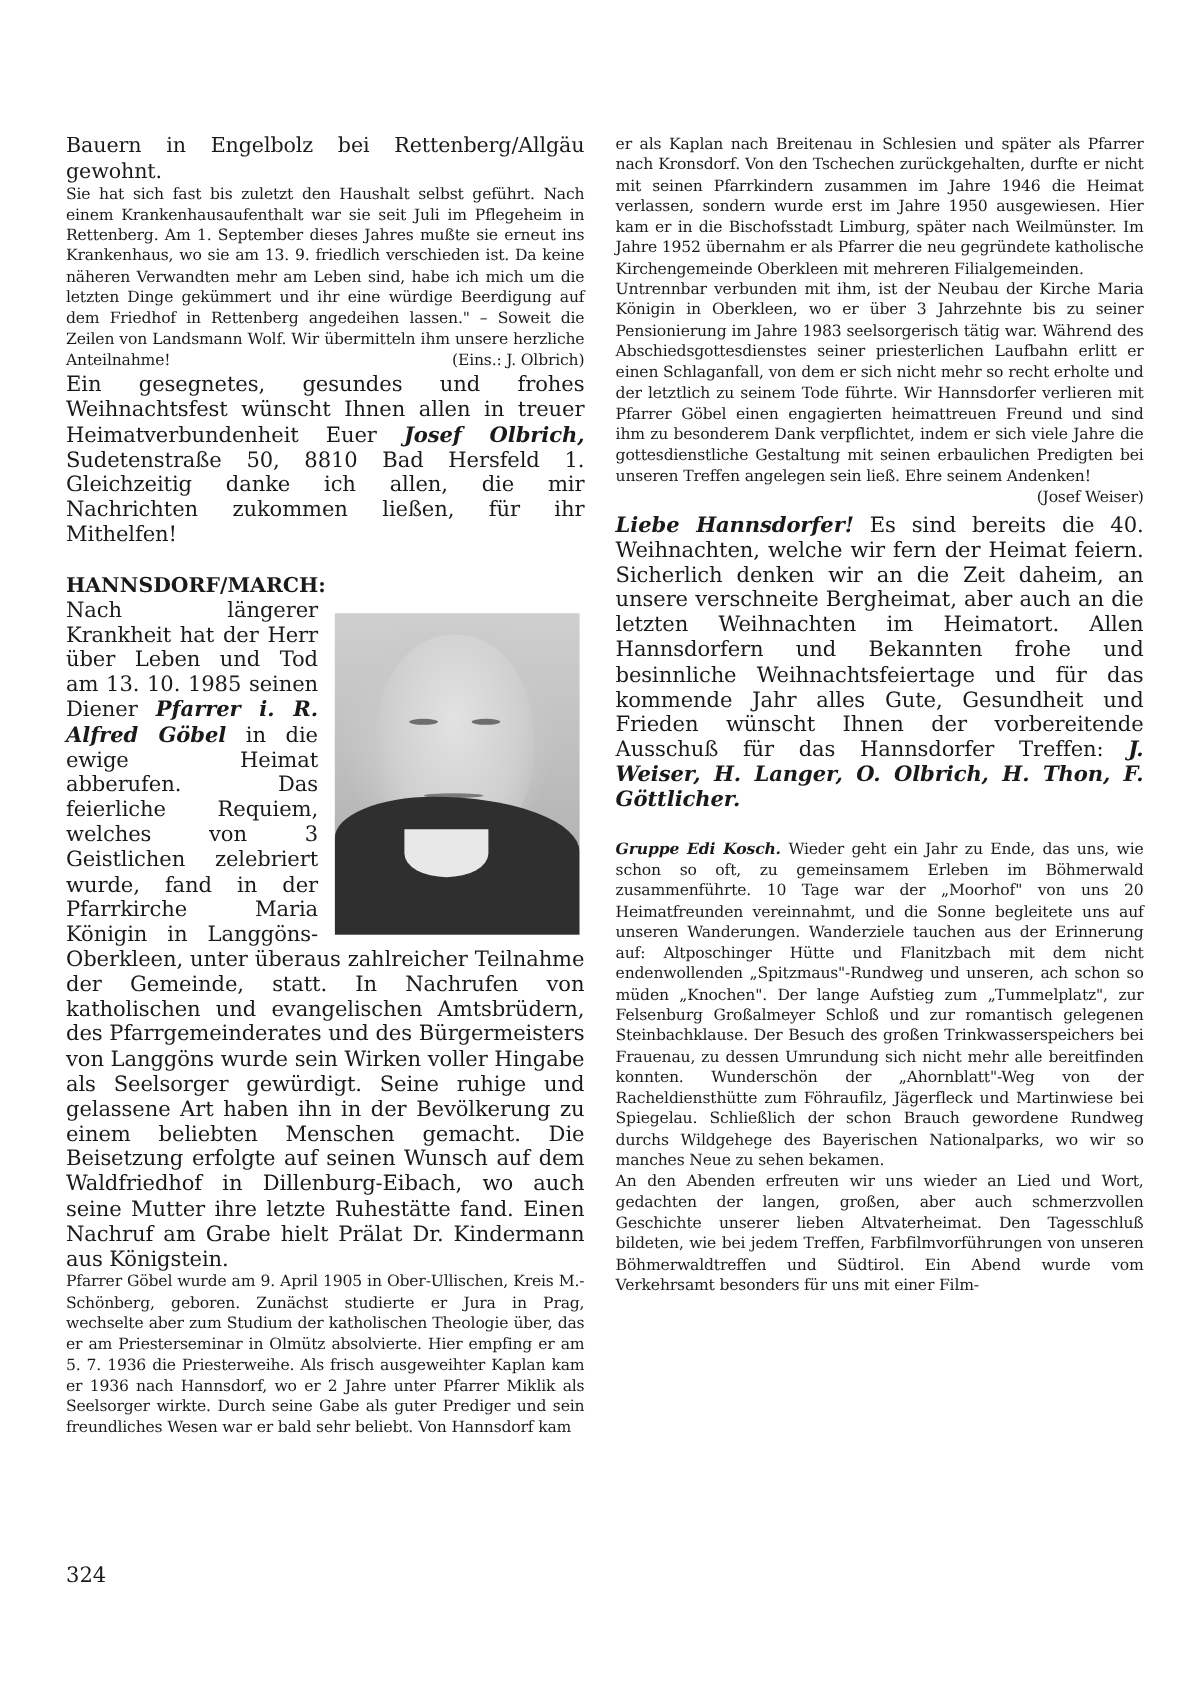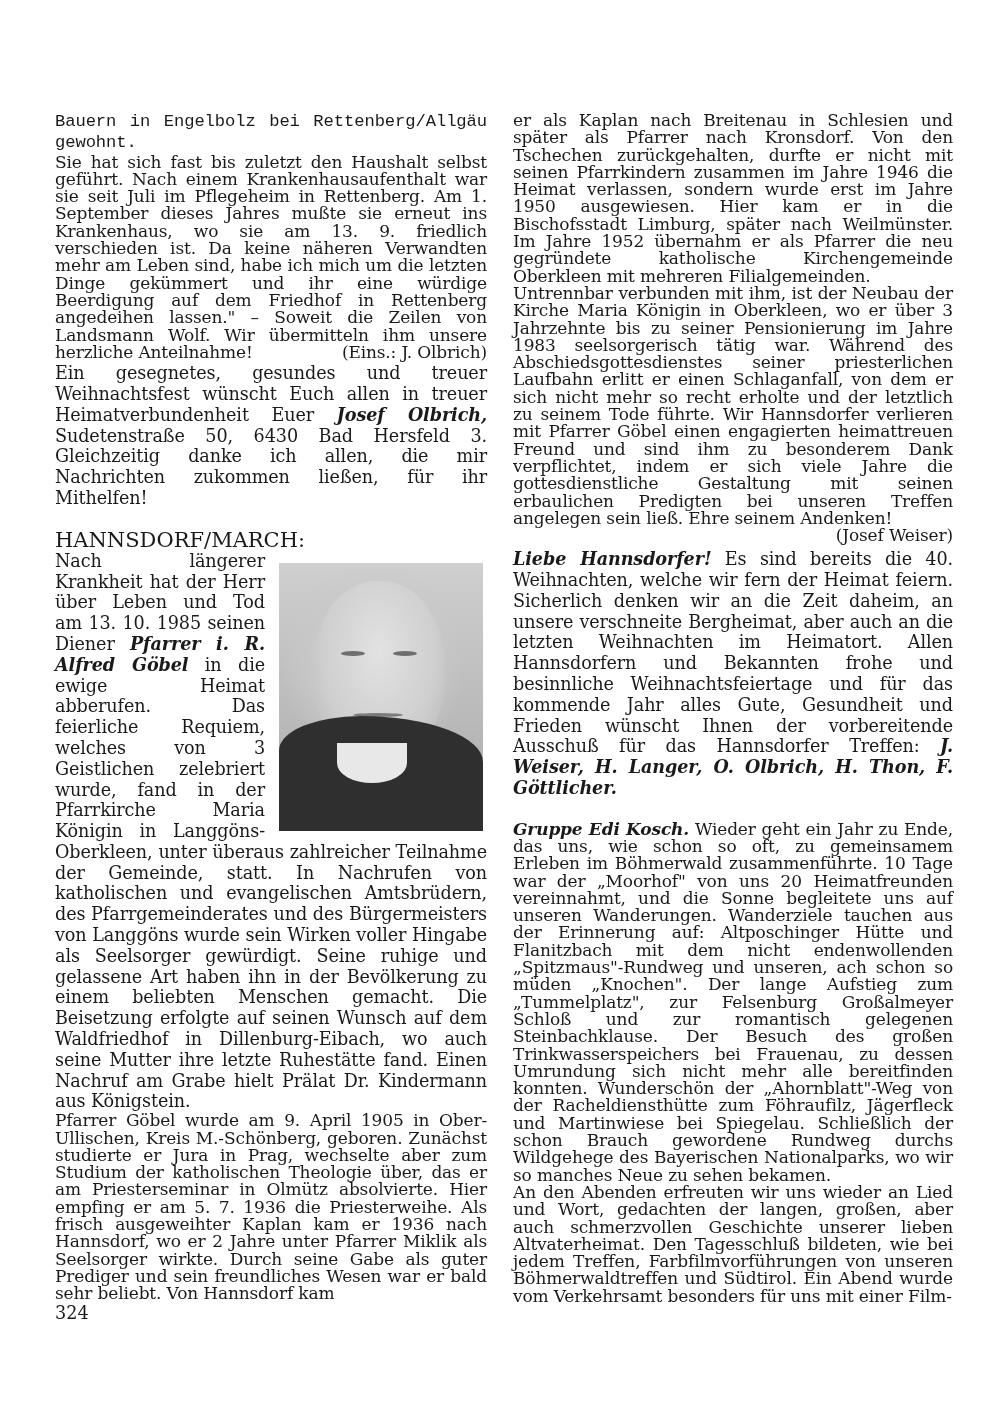--- a/index.html
+++ b/index.html
@@ -2,26 +2,26 @@
 <html><head>
 <meta charset="utf-8">
 <style>
   html, body { margin: 0; padding: 0; background: #ffffff; }
   body { width: 1000px; height: 1413px; position: relative; overflow: hidden;
          font-family: "DejaVu Serif", "Liberation Serif", serif; color: #1a1a1a; }
   .col { position: absolute; text-align: justify; }
   .col-left { left: 55px; top: 112px; width: 432px; }
   .col-right { left: 513px; top: 112px; width: 440px; }
   p { margin: 0; }
-  .sm { font-size: 17px; line-height: 17.3px; letter-spacing: -0.15px; }
-  .lg { font-size: 17.2px; line-height: 20.8px; letter-spacing: -0.1px; font-family: Liberation Mono, monospace; }
+  .sm { font-size: 13px; line-height: 17.3px; letter-spacing: -0.15px; }
+  .lg { font-size: 17.2px; line-height: 20.8px; letter-spacing: -0.1px; }
   .xl { font-size: 17.6px; line-height: 20.8px; letter-spacing: -0.1px; }
   b { font-weight: bold; font-style: italic; }
   .sign { float: right; }
-  .heading { font-weight: normal; font-size: 21px; line-height: 22px; margin-top: 20px; }
+  .heading { font-weight: bold; font-size: 17px; line-height: 22px; margin-top: 20px; }
   .gap { margin-top: 2px; }
   .gap-l { margin-top: 22px; }
   .photo { float: right; width: 204px; height: 268px; margin: 12px 4px 4px 14px;
            position: relative; overflow: hidden;
            background: radial-gradient(ellipse 45% 38% at 46% 38%, #dcdcdc 0%, #c9c9c9 55%, rgba(180,180,180,0) 100%),
                        linear-gradient(180deg, #cfcfcf 0%, #b9b9b9 60%, #a8a8a8 100%); }
   .photo .body { position: absolute; left: 0; right: 0; bottom: 0; height: 115px;
                  background: #2f2f2f; border-radius: 40% 60% 0 0 / 30% 40% 0 0; }
   .photo .collar { position: absolute; left: 58px; top: 180px; width: 70px; height: 40px;
                    background: #e8e8e8; border-radius: 0 0 50% 50%; }
@@ -31,21 +31,21 @@
   .photo .eye { position: absolute; top: 70px; width: 24px; height: 5px; background: #6e6e6e; border-radius: 50%; }
   .photo .mouth { position: absolute; top: 132px; left: 40px; width: 50px; height: 4px; background: #7a7a7a; border-radius: 50%; }
   .pagenum { position: absolute; left: 55px; top: 1303px; font-size: 17.6px; }
 </style>
 </head>
 <body>
 
 <div class="col col-left">
   <p class="lg">Bauern in Engelbolz bei Rettenberg/Allgäu gewohnt.</p>
   <p class="sm"><span>Sie hat sich fast bis zuletzt den Haushalt selbst geführt. Nach einem Krankenhausaufenthalt war sie seit Juli im Pflegeheim in Rettenberg. Am 1. September dieses Jahres mußte sie erneut ins Krankenhaus, wo sie am 13. 9. friedlich verschieden ist. Da keine näheren Verwandten mehr am Leben sind, habe ich mich um die letzten Dinge gekümmert und ihr eine würdige Beerdigung auf dem Friedhof in Rettenberg angedeihen lassen." – Soweit die Zeilen von Landsmann Wolf. Wir übermitteln ihm unsere herzliche Anteilnahme!</span> <span class="sign">(Eins.: J. Olbrich)</span></p>
-  <p class="xl gap" style="clear:both"><span>Ein gesegnetes, gesundes und treuer Weihnachtsfest wünscht Euch allen in treuer Heimatverbundenheit Euer </span><b>Josef Olbrich,</b><span> Sudetenstraße 50, 6430 Bad Hersfeld 3. Gleichzeitig danke ich allen, die mir Nachrichten zukommen ließen, für ihr Mithelfen!</span></p>
+  <p class="xl gap" style="clear:both"><span>Ein gesegnetes, gesundes und frohes Weihnachtsfest wünscht Ihnen allen in treuer Heimatverbundenheit Euer </span><b>Josef Olbrich,</b><span> Sudetenstraße 50, 8810 Bad Hersfeld 1. Gleichzeitig danke ich allen, die mir Nachrichten zukommen ließen, für ihr Mithelfen!</span></p>
 
   <div class="heading">HANNSDORF/MARCH:</div>
 
   <div class="photo">
     <div class="head">
       <div class="eye" style="left:28px"></div>
       <div class="eye" style="left:80px"></div>
       <div class="mouth"></div>
     </div>
     <div class="body"></div>

